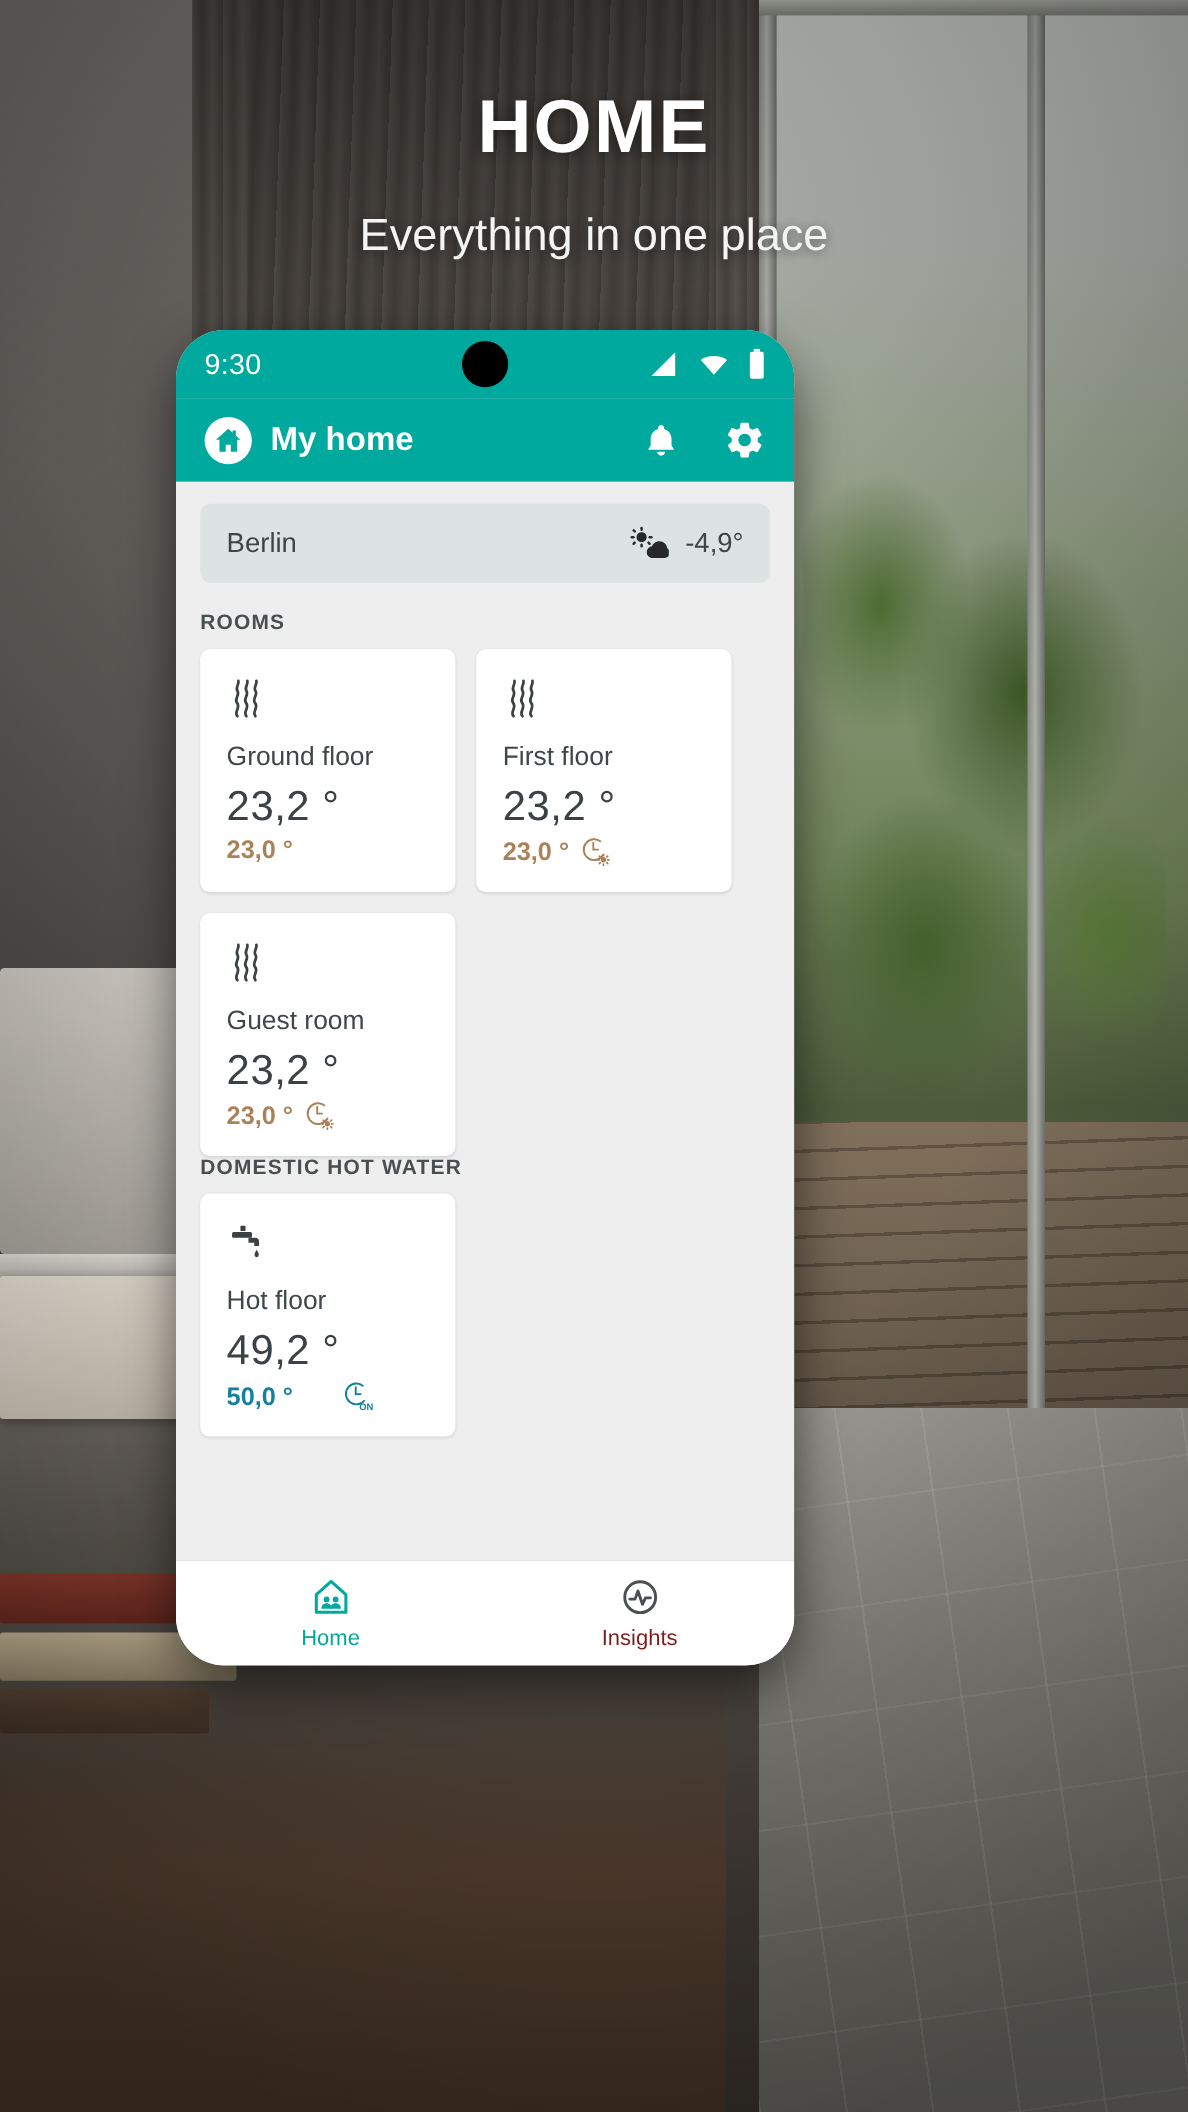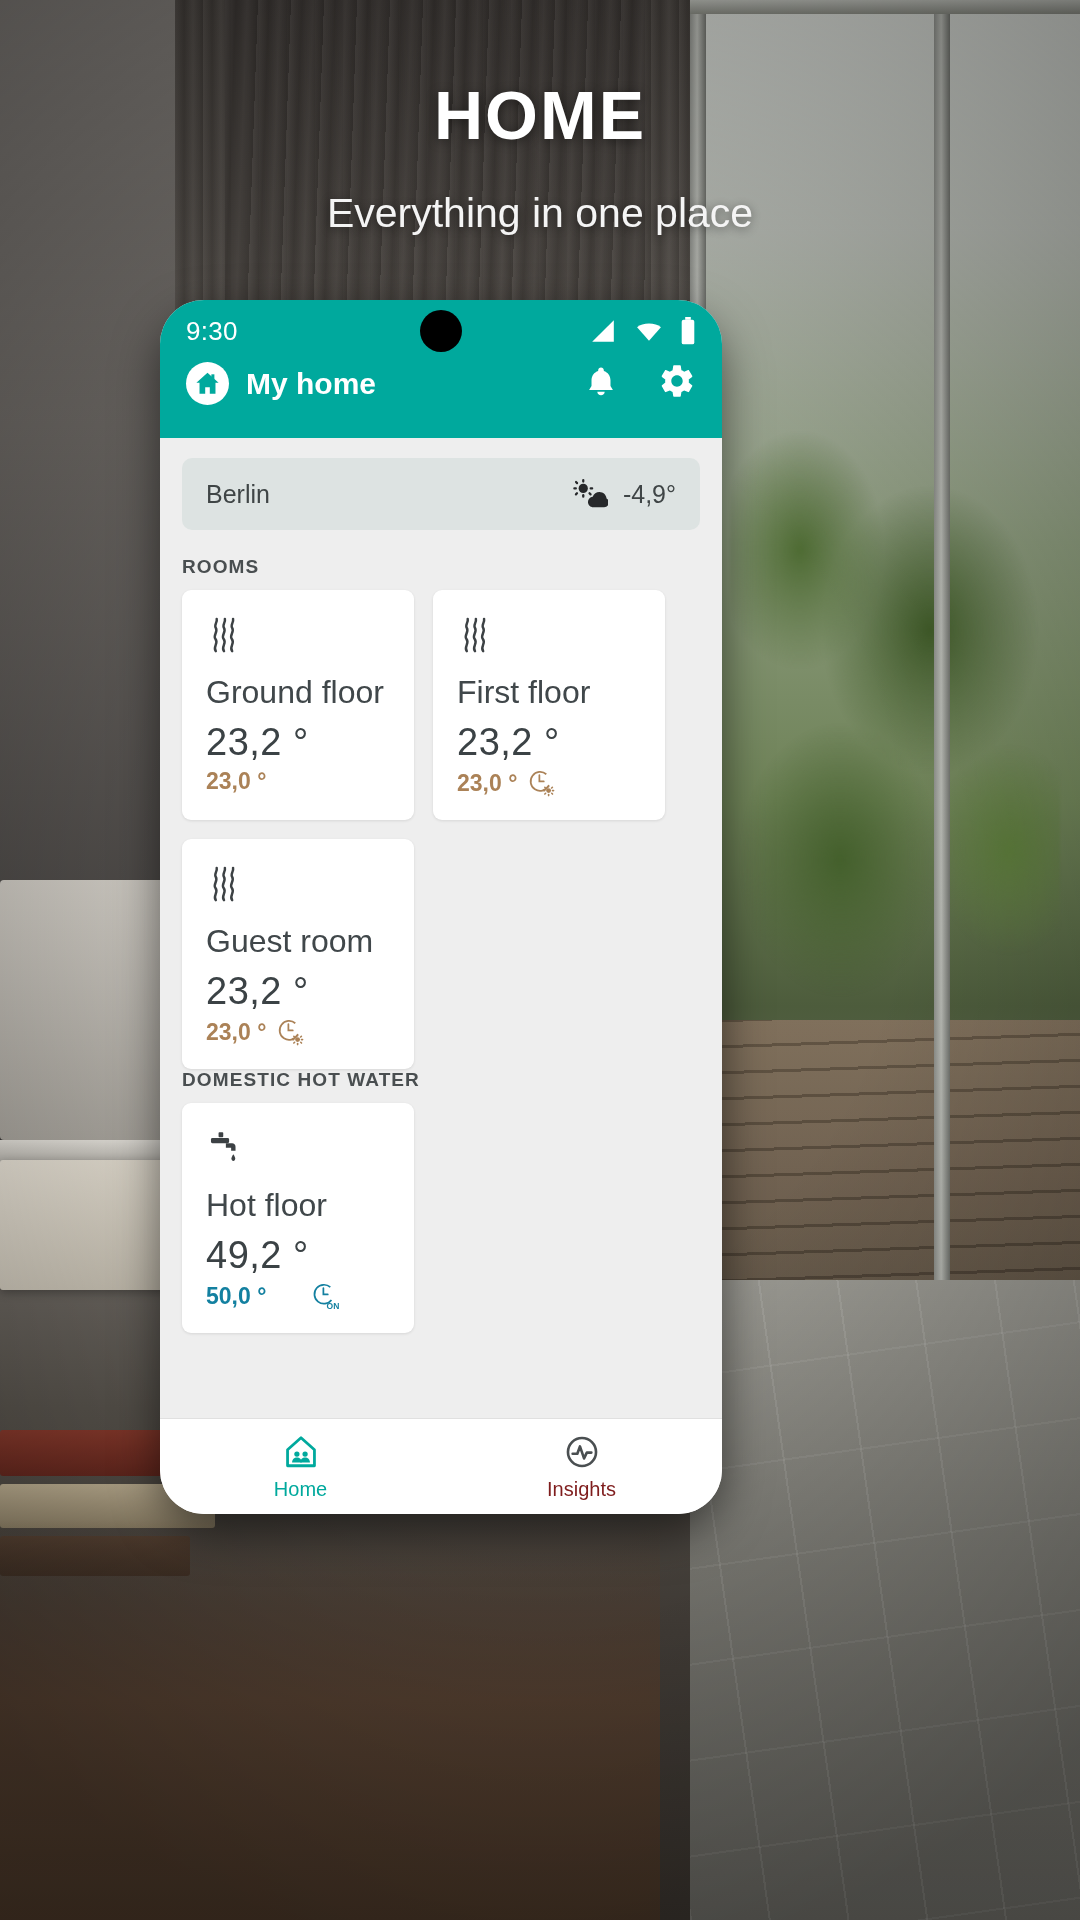--- a/index.html
+++ b/index.html
@@ -143,21 +143,21 @@
   .status-time { color:#fff; font-size:26px; letter-spacing:.3px; }
   .camera-dot {
     position:absolute; left:50%; top:50%; transform:translate(-50%,-50%);
     width:42px; height:42px; background:#000; border-radius:50%;
   }
   .status-icons { display:flex; align-items:center; gap:15px; }
 
   
   .appbar {
     background:#00a99d; height:76px; flex:0 0 76px;
-    display:flex; align-items:flex-start; padding:0 26px;
+    display:flex; align-items:center; padding:0 26px;
   }
   .appbar-left { display:flex; align-items:center; gap:17px; flex:1; }
   .home-badge {
     width:43px; height:43px; border-radius:50%; background:#fff;
     display:flex; align-items:center; justify-content:center;
   }
   .appbar-title { color:#fff; font-size:30px; font-weight:bold; }
   .appbar-actions { display:flex; align-items:center; gap:40px; }
 
   
@@ -177,21 +177,21 @@
     letter-spacing:1.1px; margin-bottom:12px;
   }
 
   .grid { display:flex; flex-wrap:wrap; gap:19px; }
   .card {
     background:#ffffff; border-radius:9px;
     width:232px; padding:26px 24px 22px;
     box-shadow:0 1px 3px rgba(0,0,0,.10);
   }
   .card-icon { height:40px; margin-bottom:18px; }
-  .card-name { font-size:32px; color:#40474a; margin-bottom:10px; }
+  .card-name { font-size:24px; color:#40474a; margin-bottom:10px; }
   .card-current { font-size:38px; color:#3b4245; font-weight:400; letter-spacing:.5px; margin-bottom:4px; }
   .card-target {
     font-size:23px; font-weight:bold; display:flex; align-items:center; gap:9px;
   }
   .target-warm { color:#ab8257; }
   .target-cool { color:#1380a0;gap:44px; }
 
   .dhw-label { }
 
   

